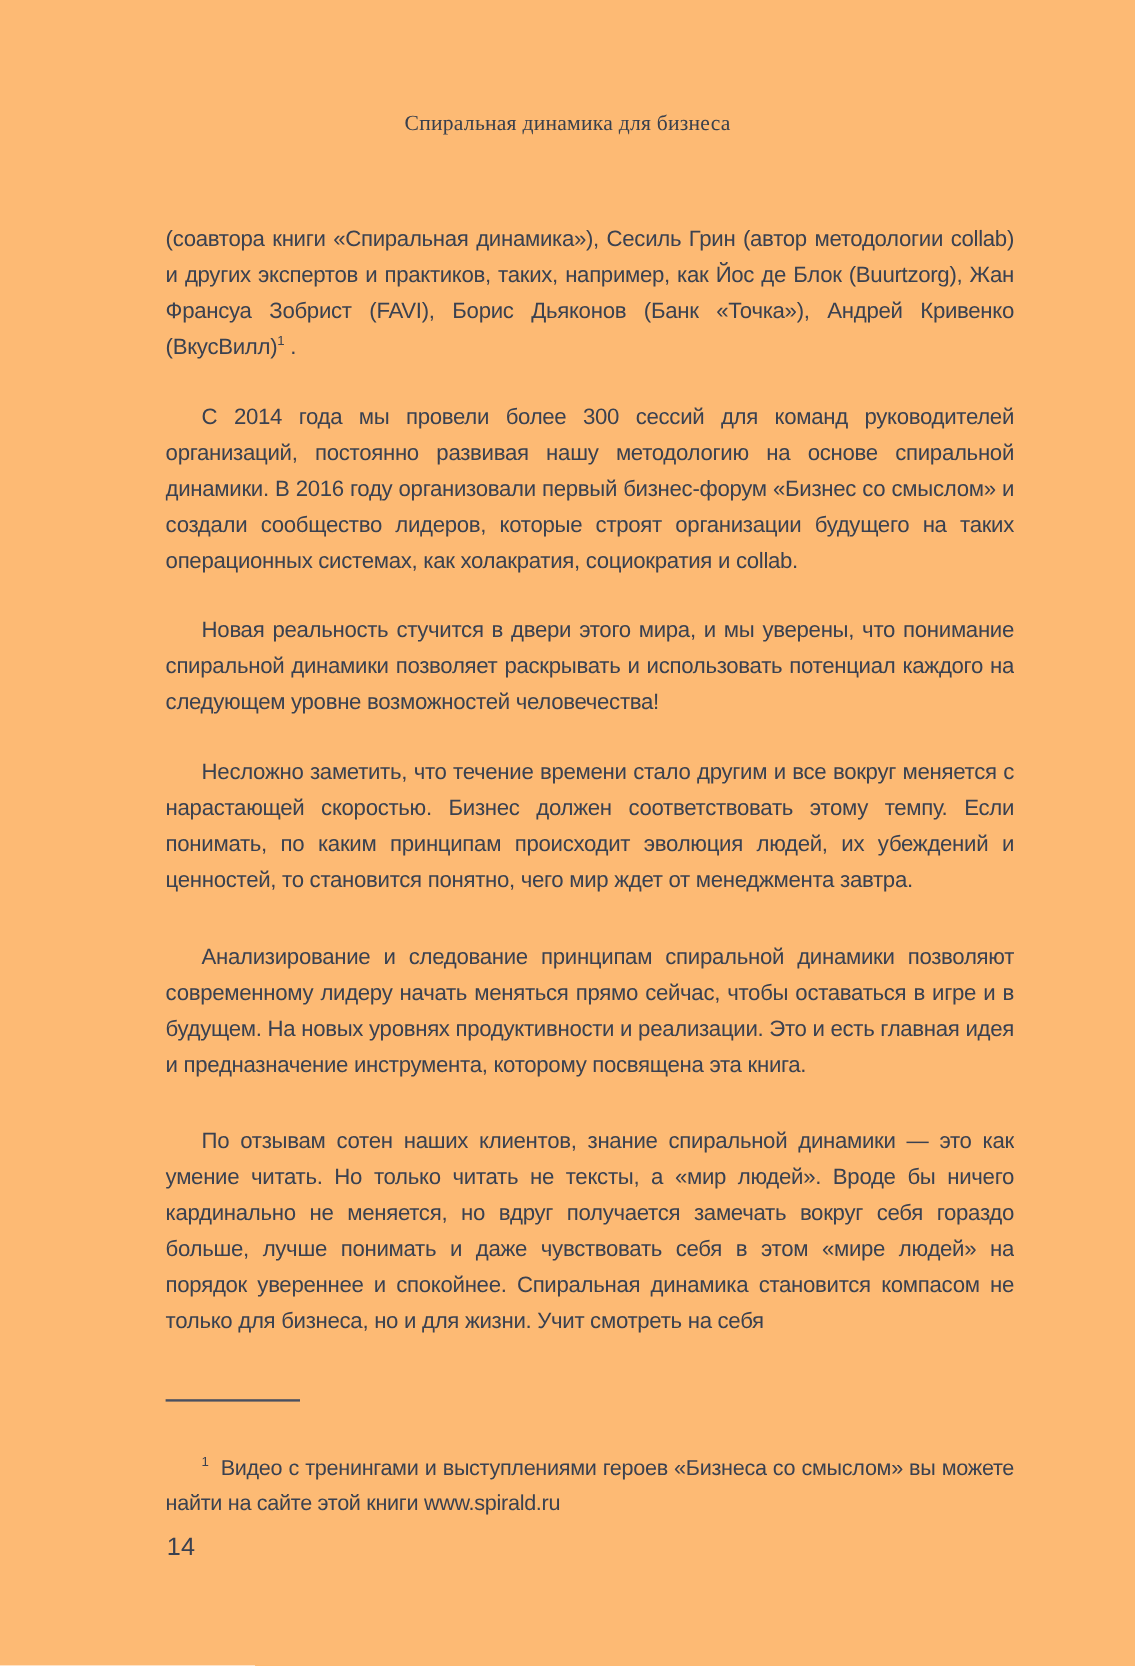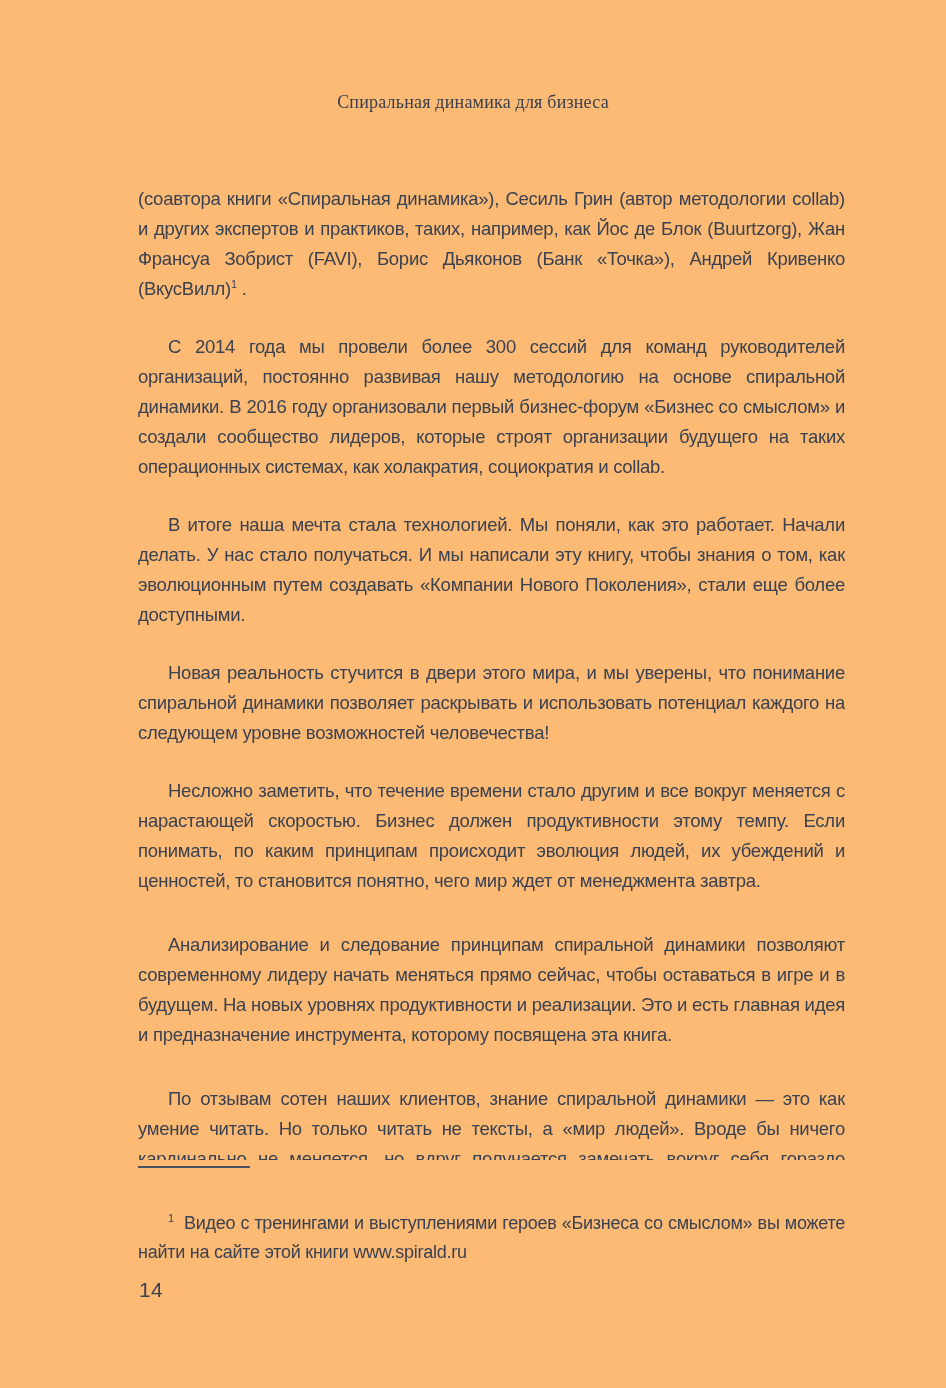--- a/index.html
+++ b/index.html
@@ -85,25 +85,24 @@
 <div class="page">
 
   <div class="running-head">Спиральная динамика для бизнеса</div>
 
   <div class="text-column">
 
     <p class="body-para"><span>(соавтора книги «Спиральная динамика»), Сесиль Грин (автор методологии collab) и других экспертов и практиков, таких, например, как Йос де Блок (Buurtzorg), Жан Франсуа Зобрист (FAVI), Борис Дьяконов (Банк «Точка»), Андрей Кривенко (ВкусВилл)</span><sup class="fn-ref">1</sup><span> .</span></p>
 
     <p class="body-para indent">С 2014 года мы провели более 300 сессий для команд руководителей организаций, постоянно развивая нашу методологию на основе спиральной динамики. В 2016 году организовали первый бизнес-форум «Бизнес со смыслом» и создали сообщество лидеров, которые строят организации будущего на таких операционных системах, как холакратия, социократия и collab.</p>
 
-    <p class="body-para indent">В итоге наша мечта стала технологией. Мы поняли, как это работает. Начали делать. У нас стало получаться. И мы написали эту книгу, чтобы знания о том, как эволюционным путем создавать «Компании Нового Поколения», стали еще более доступными.</p>
 
     <p class="body-para indent">Новая реальность стучится в двери этого мира, и мы уверены, что понимание спиральной динамики позволяет раскрывать и использовать потенциал каждого на следующем уровне возможностей человечества!</p>
 
-    <p class="body-para indent">Несложно заметить, что течение времени стало другим и все вокруг меняется с нарастающей скоростью. Бизнес должен продуктивности этому темпу. Если понимать, по каким принципам происходит эволюция людей, их убеждений и ценностей, то становится понятно, чего мир ждет от менеджмента завтра.</p>
+    <p class="body-para indent">Несложно заметить, что течение времени стало другим и все вокруг меняется с нарастающей скоростью. Бизнес должен соответствовать этому темпу. Если понимать, по каким принципам происходит эволюция людей, их убеждений и ценностей, то становится понятно, чего мир ждет от менеджмента завтра.</p>
 
     <p class="body-para indent spaced">Анализирование и следование принципам спиральной динамики позволяют современному лидеру начать меняться прямо сейчас, чтобы оставаться в игре и в будущем. На новых уровнях продуктивности и реализации. Это и есть главная идея и предназначение инструмента, которому посвящена эта книга.</p>
 
     <p class="body-para indent spaced">По отзывам сотен наших клиентов, знание спиральной динамики — это как умение читать. Но только читать не тексты, а «мир людей». Вроде бы ничего кардинально не меняется, но вдруг получается замечать вокруг себя гораздо больше, лучше понимать и даже чувствовать себя в этом «мире людей» на порядок увереннее и спокойнее. Спиральная динамика становится компасом не только для бизнеса, но и для жизни. Учит смотреть на себя</p>
 
   </div>
 
   <div class="footnote-block">
     <div class="footnote-rule"></div>
     <p class="footnote-para"><sup class="fn-ref">1</sup><span>Видео с тренингами и выступлениями героев «Бизнеса со смыслом» вы можете найти на сайте этой книги www.spirald.ru</span></p>

